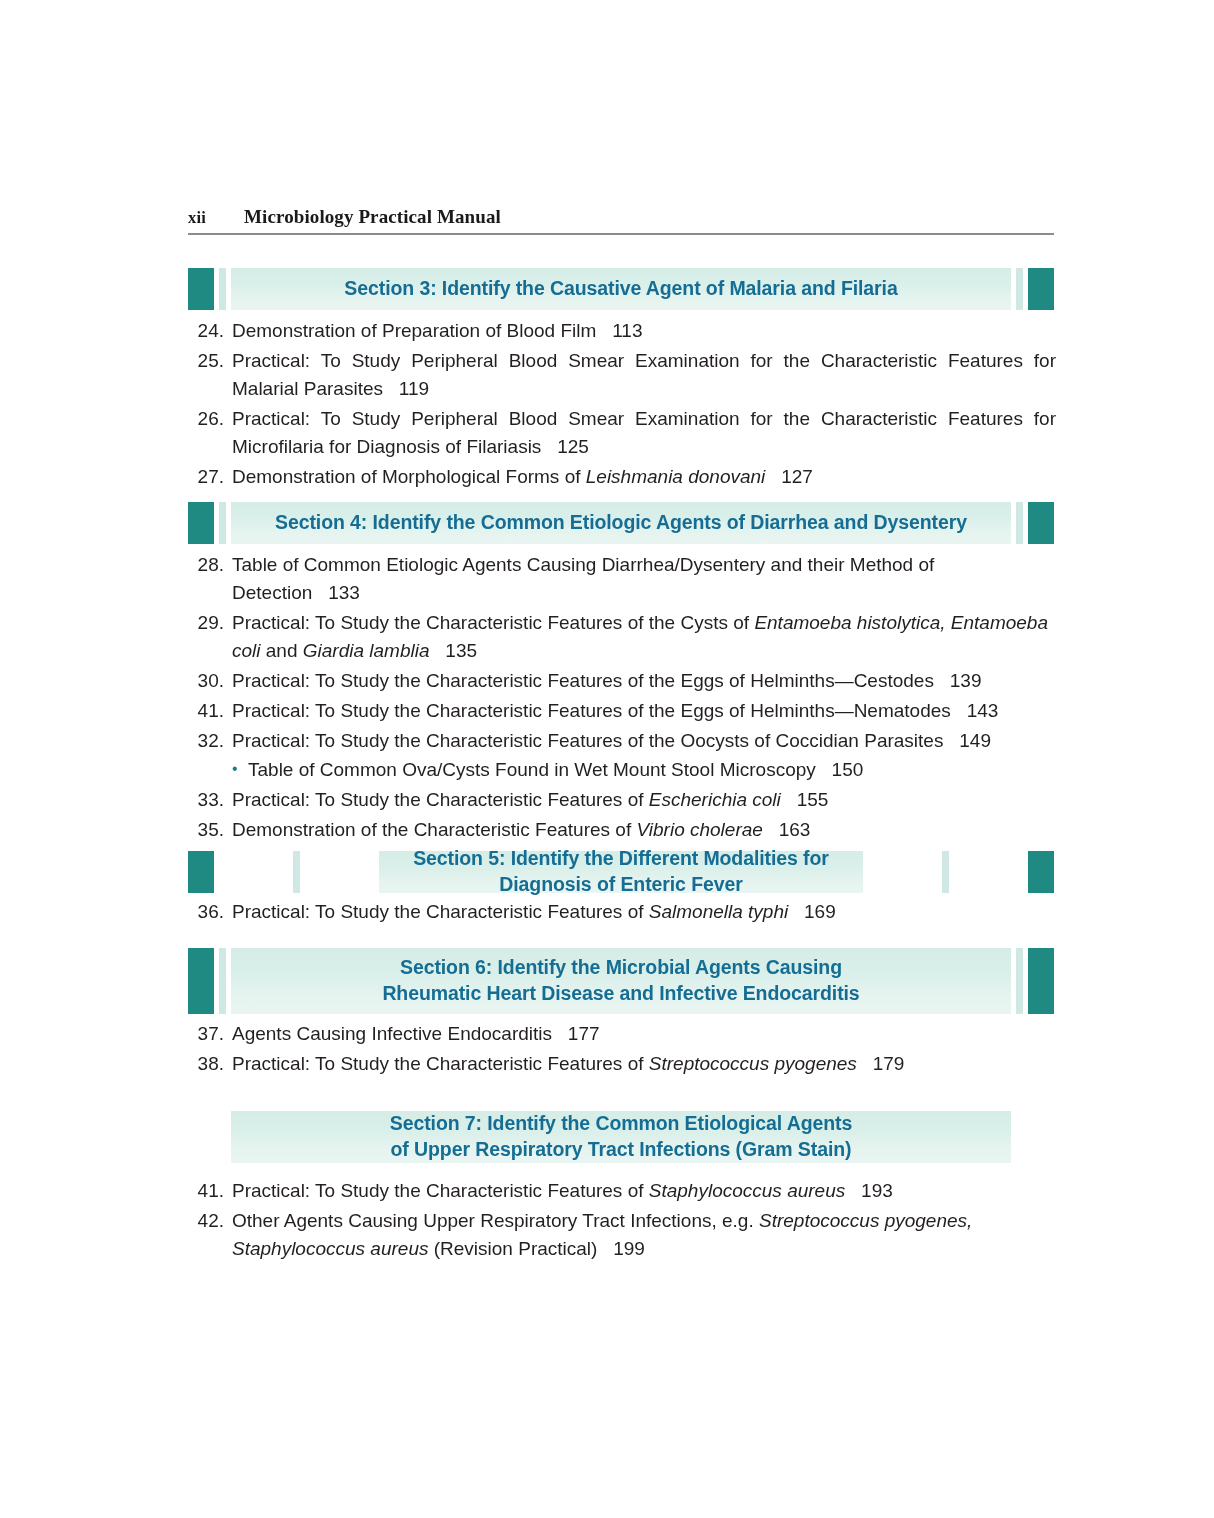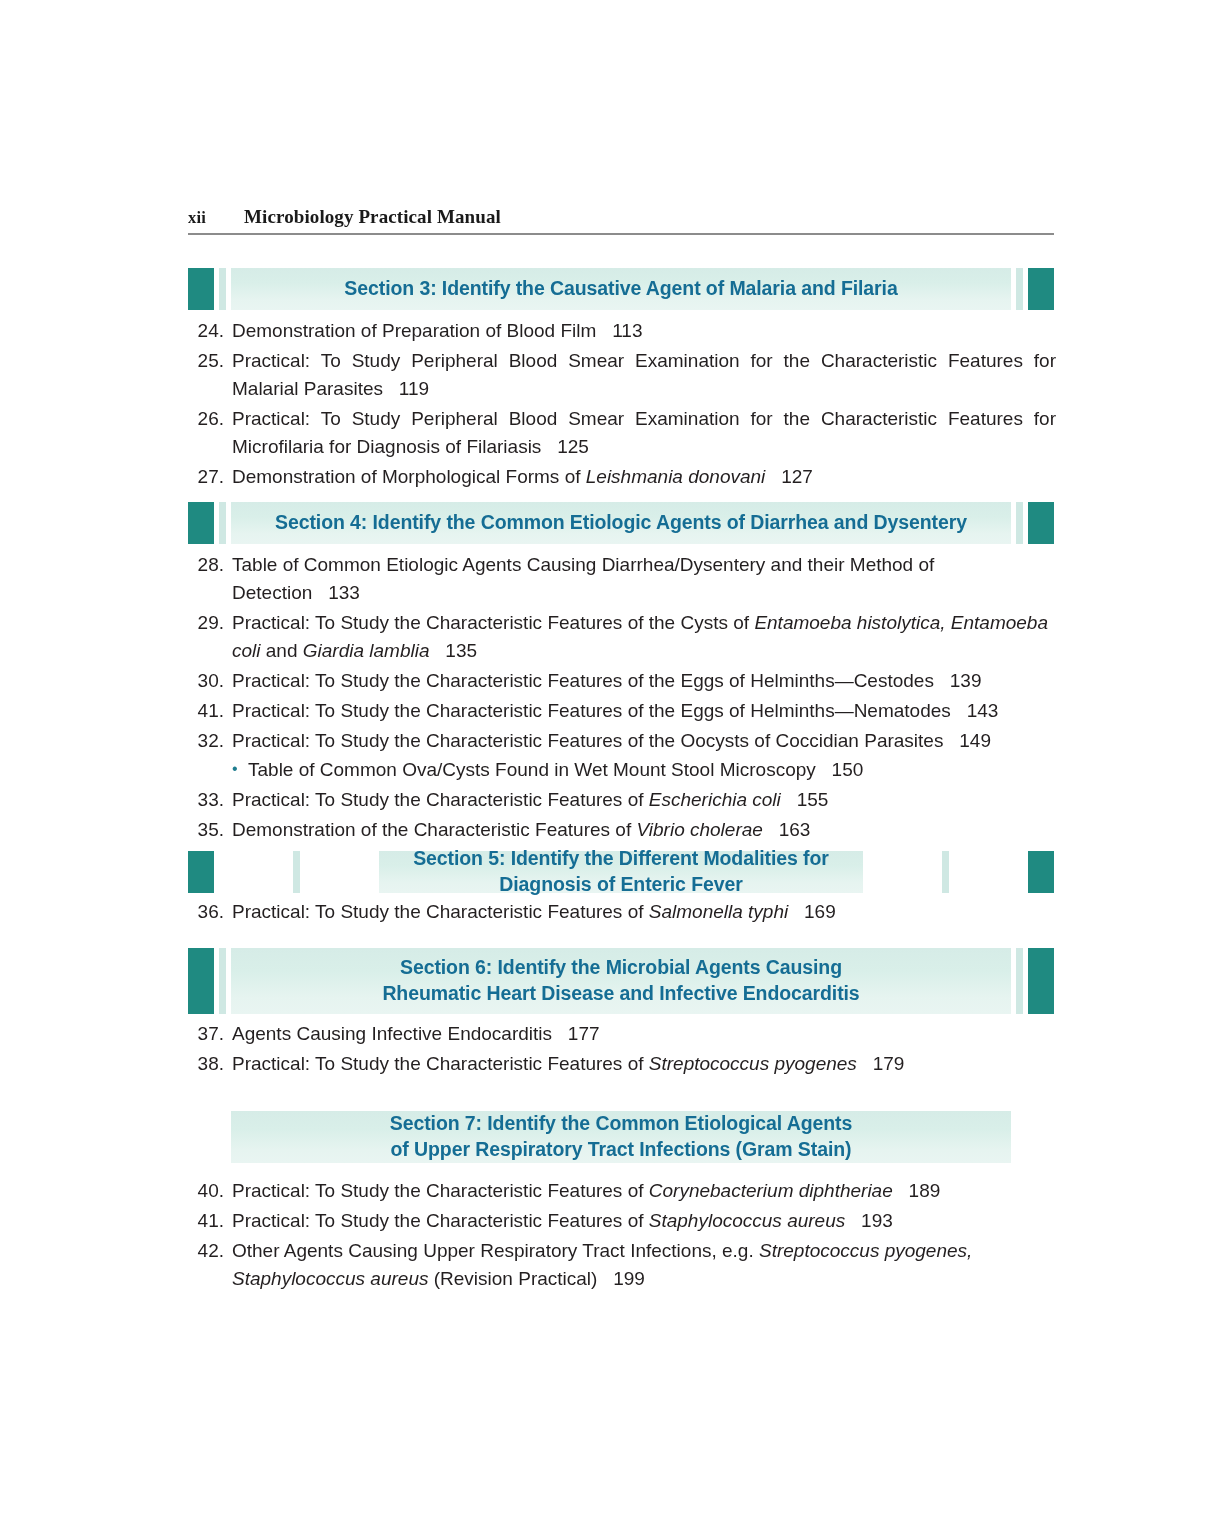--- a/index.html
+++ b/index.html
@@ -295,24 +295,20 @@
           <div class="banner-title">Section 7:  Identify the Common Etiological Agents
 of Upper Respiratory Tract Infections (Gram Stain)</div>
         </div>
         <div class="cap-gap2"></div>
         <div class="cap-thin"></div>
         <div class="cap-gap"></div>
         <div class="cap"></div>
       </div>
       <div class="toc-list" style="top: 1177px;">
         <div class="toc-item">
-          <span class="toc-num">40.</span>
-          <span class="toc-text"><span>Practical: To Study the Characteristic Features of </span><span class="it">Corynebacterium diphtheriae</span><span class="toc-page">189</span></span>
-        </div>
-        <div class="toc-item">
           <span class="toc-num">41.</span>
           <span class="toc-text"><span>Practical: To Study the Characteristic Features of </span><span class="it">Staphylococcus aureus</span><span class="toc-page">193</span></span>
         </div>
         <div class="toc-item">
           <span class="toc-num">42.</span>
           <span class="toc-text"><span>Other Agents Causing Upper Respiratory Tract Infections, e.g. </span><span class="it">Streptococcus pyogenes, Staphylococcus aureus</span><span> (Revision Practical)</span><span class="toc-page">199</span></span>
         </div>
       </div>
     </div>
 

